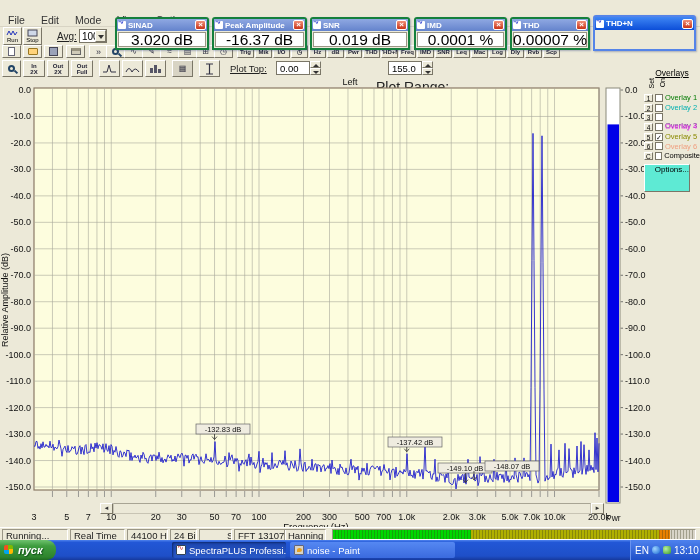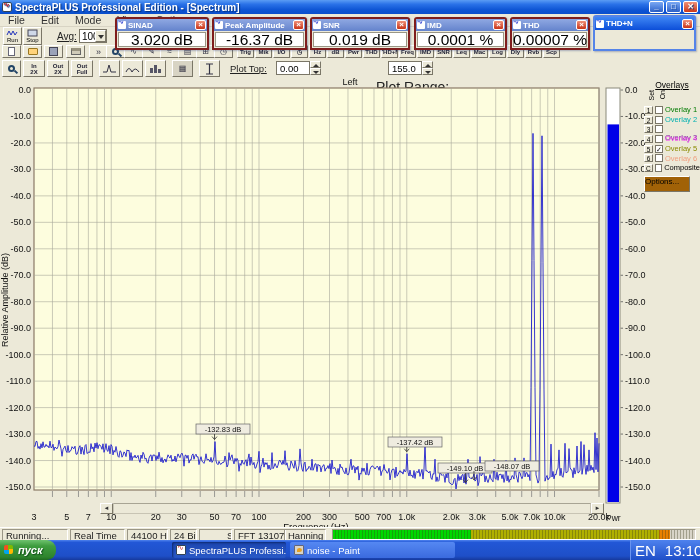--- a/index.html
+++ b/index.html
@@ -52,21 +52,21 @@
   .spin > div { position:absolute; left:0; width:11px; height:7px; background:#ECE9D8;
     border:1px solid; border-color:#fff #7a7667 #7a7667 #fff; }
   .spin .up{ top:0; } .spin .dn{ top:7px; }
   .spin i { position:absolute; left:2px; width:0; height:0; border-left:3px solid transparent; border-right:3px solid transparent; }
   .spin .up i{ top:2px; border-bottom:3px solid #333; }
   .spin .dn i{ top:2px; border-top:3px solid #333; }
   .numbox { position:absolute; height:14px; background:#fff; border:1px solid #7a7667; font-size:9.5px;
     padding:1px 3px; }
 
   
-  .meter-panel { position:absolute; top:17px; height:33px; border:2px solid #7f1d1d; border-radius:3px 3px 0 0;
+  .meter-panel { position:absolute; top:17px; height:33px; border:2px solid #15803d; border-radius:3px 3px 0 0;
     background:#ECE9D8; z-index:50; box-shadow:1px 1px 2px rgba(40,60,120,.35); }
   .meter-panel.active { top:15px; height:36px; border-color:#5584E8; }
   .mp-title { height:12px; display:flex; align-items:center; padding:0 1px;
     background:linear-gradient(180deg,#8FA8E2,#6483CC); color:#fff; font-size:8px; font-weight:bold; }
   .meter-panel.active .mp-title { background:linear-gradient(180deg,#3E86F4,#0C4ED8); height:13px; }
   .mp-icon { width:8px; height:8px; background:#fff; border-radius:1px; margin-right:2px; position:relative; overflow:hidden;}
   .mp-icon::after{ content:"∿"; position:absolute; left:0; top:-3px; font-size:7px; color:#23c; }
   .mp-title-text { flex:1; white-space:nowrap; overflow:hidden; }
   .mp-close { width:11px; height:10px; border-radius:2px; background:linear-gradient(180deg,#F09078,#C83418);
     border:1px solid #fff; color:#fff; font-size:8px; line-height:8px; text-align:center; font-weight:bold; }
@@ -75,32 +75,32 @@
     font-size:15.5px; color:#000; white-space:nowrap; }
   .meter-panel.active .mp-value { border:1px solid #2457D6; font-size:14.5px; }
 
   
   .hscroll { position:absolute; left:100px; top:503px; width:504px; height:11px; display:flex; }
   .sbtn { width:13px; height:11px; background:#ECE9D8; border:1px solid; border-color:#fff #7a7667 #7a7667 #fff;
     font-size:6px; line-height:9px; text-align:center; color:#333; }
   .strack { flex:1; background:#ECE9D8; border:1px solid #c8c4b4; border-top-color:#a8a494; }
 
   
-  .overlays { position:absolute; left:644px; top:80px; width:56px; z-index:5; font-size:8px; color:#000; }
+  .overlays { position:absolute; left:644px; top:68px; width:56px; z-index:5; font-size:8px; color:#000; }
   .ov-title { text-align:center; text-decoration:underline; font-size:8.5px; }
   .ov-heads { position:relative; height:15px; }
   .ov-heads span { position:absolute; writing-mode:vertical-rl; transform:rotate(180deg); font-size:7px; }
   .ov-row { display:flex; align-items:center; height:9.7px; }
   .ov-btn { width:9px; height:8px; background:#ECE9D8; border:1px solid; border-color:#fff #7a7667 #7a7667 #fff;
     font-size:6.5px; line-height:7px; text-align:center; margin-right:2px; }
   .ov-chk { width:8px; height:8px; background:#fff; border:1px solid #7a7667; margin-right:2px;
     font-size:7px; line-height:7px; text-align:center; color:#111; }
   .ov-lbl { font-size:7.5px; white-space:nowrap; }
-  .ov-options { margin-top:3px; width:46px; height:16px; background:#a16207; font-size:8px;
-    border:1px solid; border-color:#fff #7a7667 #7a7667 #fff; text-align:left; }
+  .ov-options { margin-top:3px; width:46px; height:28px; background:#5eead4; font-size:8px;
+    border:1px solid; border-color:#fff #7a7667 #7a7667 #fff; text-align:right; }
 
   
   .statusbar { position:absolute; left:0; top:527px; width:700px; height:13px; background:#ECE9D8;
     z-index:20; border-top:1px solid #fff; }
   .sfield { position:absolute; top:1px; height:18px; border:1px solid; border-color:#9a9686 #fff #fff #9a9686;
     font-size:9.5px; color:#222; padding:0 3px; white-space:nowrap; overflow:hidden; }
   .smeter { position:absolute; top:1px; height:11px; border:1px solid; border-color:#9a9686 #fff #fff #9a9686;
     background:#d8d4c8; overflow:hidden; }
   .smeter .fill { position:absolute; left:0; top:0; bottom:0; }
   .smeter .ticks { position:absolute; inset:0;
@@ -119,39 +119,30 @@
     display:flex; align-items:center; padding:0 4px; gap:3px; white-space:nowrap; overflow:hidden; }
   .taskbtn.active { background:linear-gradient(180deg,#1B44AE,#2A5AC8); box-shadow:inset 1px 1px 2px #0e2a70; }
   .taskbtn.inactive { background:linear-gradient(180deg,#5588F2,#3A6ADE); }
   .ticon { width:10px; height:10px; border-radius:1px; flex:0 0 auto; }
   .ticon.spectra { background:#fff; border:1px solid #345; position:relative; overflow:hidden;}
   .ticon.spectra::after{ content:"∿"; position:absolute; left:0; top:-3px; font-size:8px; color:#c22;}
   .ticon.paint { background:#d8d4c8; border:1px solid #667; position:relative; }
   .ticon.paint::after{ content:""; position:absolute; left:2px; top:2px; width:5px; height:4px; background:#e8a020; border-radius:50% 50% 50% 0;}
   .tray { position:absolute; right:0; top:0; width:70px; height:20px; border-left:1px solid #6A94F0;
     background:linear-gradient(180deg,#4E82EE,#1E4FC8); display:flex; align-items:center; gap:3px;
-    color:#fff; font-size:15px; padding-left:4px; }
+    color:#fff; font-size:10px; padding-left:4px; }
   .trayicon { width:8px; height:8px; border-radius:50%; }
 
   svg text { font-family:"Liberation Sans", sans-serif; }
 </style>
 </head>
 <body>
 
 <div id="screen">
 
-  <div class="titlebar">
-    <span class="app-icon"></span>
-    <span>SpectraPLUS Professional Edition - [Spectrum]</span>
-    <div class="winbtns">
-      <div class="wbtn">_</div>
-      <div class="wbtn">□</div>
-      <div class="wbtn close">✕</div>
-    </div>
-  </div>
 
   <div class="menubar">
     <span id="menu-items"><span class="menu-item">File</span><span class="menu-item">Edit</span><span class="menu-item">Mode</span><span class="menu-item">View</span><span class="menu-item">Options</span></span>
     <span class="mdi-glyphs">▫ ×</span>
   </div>
 
   <div class="tb" style="left:0;top:27px;width:700px;height:18px;">
     <div class="btn3d runstop" style="left:3px;top:0;">
       <svg width="13" height="8">
           <path d="M1,6 L3,2 L5,6 L7,2 L9,6 L11,3" fill="none" stroke="#2233bb" stroke-width="1"></path>

